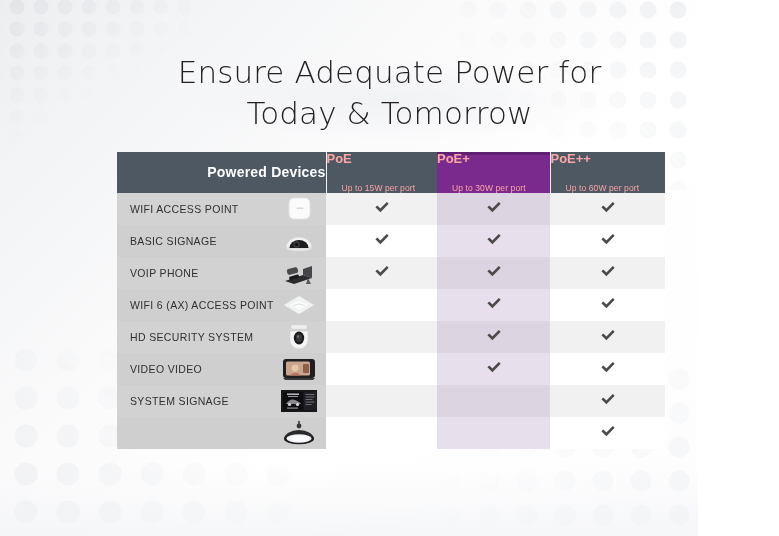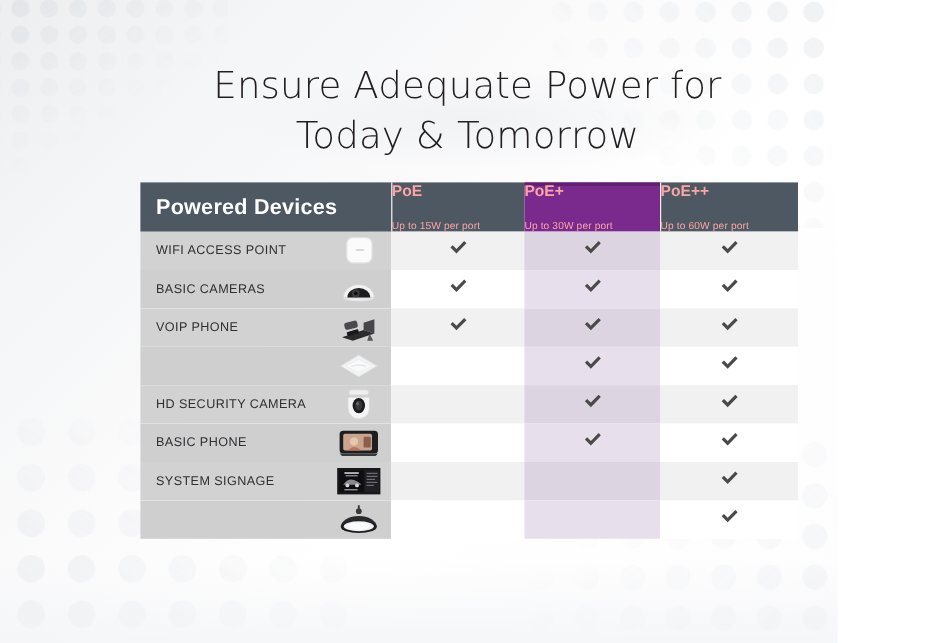--- a/index.html
+++ b/index.html
@@ -129,23 +129,23 @@
 
   thead th {
     padding: 0;
     height: 35px;
     vertical-align: middle;
     font-weight: bold;
   }
   th.h-dev {
     background: #4d5863;
     color: #ffffff;
-    text-align: left;
+    text-align: right;
     padding-left: 13px;
-    font-size: 18px;
+    font-size: 14px;
     letter-spacing: 0.2px;
   }
   th.h-col {
     background: #4d5863;
     color: #fca5a5;
     text-align: left;
     border-left: 1px solid #f2f2f2;
   }
   th.h-hi {
     background: #7a2a8d;
@@ -158,20 +158,21 @@
     font-weight: bold;
     line-height: 1.05;
   }
   .h-sub {
     display: block;
     font-size: 8.5px;
     font-weight: normal;
     line-height: 1.1;
     margin-top: 18px;
     letter-spacing: 0.1px;
+    padding-left: 15px;
   }
 
   tbody td {
     padding: 0;
     height: 32px;
     vertical-align: middle;
   }
 
   td.d-dev {
     background: #d2d2d2;
@@ -274,21 +275,21 @@
                   <path d="M2.4 9.3l1.9-1.9 3.1 3.1 6.4-6.6 1.9 1.9-8.3 8.5z" fill="#4a4a4a"></path>
                 </svg></span></td>
             <td class="d-cell d-hi"><span class="check"><svg viewBox="0 0 18 18" width="18" height="18">
                   <path d="M2.4 9.3l1.9-1.9 3.1 3.1 6.4-6.6 1.9 1.9-8.3 8.5z" fill="#4a4a4a"></path>
                 </svg></span></td>
             <td class="d-cell"><span class="check"><svg viewBox="0 0 18 18" width="18" height="18">
                   <path d="M2.4 9.3l1.9-1.9 3.1 3.1 6.4-6.6 1.9 1.9-8.3 8.5z" fill="#4a4a4a"></path>
                 </svg></span></td>
           </tr>
           <tr>
-            <td class="d-dev"><span>BASIC CAMERAS</span><span class="thumb">
+            <td class="d-dev"><span>BASIC SIGNAGE</span><span class="thumb">
                 <svg viewBox="0 0 42 28">
                   <ellipse cx="21" cy="21" rx="13" ry="3" fill="#e8e8e8"></ellipse>
                   <path d="M8 21a13 11 0 0 1 26 0z" fill="#f2f2f2" stroke="#d0d0d0" stroke-width="0.7"></path>
                   <path d="M11.5 21a9.5 8 0 0 1 19 0z" fill="#1d1d1f"></path>
                   <circle cx="18.5" cy="17.5" r="3.2" fill="#3a3a3c"></circle>
                   <circle cx="18.5" cy="17.5" r="1.5" fill="#0c0c0d"></circle>
                 </svg>
               </span></td>
             <td class="d-cell"><span class="check"><svg viewBox="0 0 18 18" width="18" height="18">
                   <path d="M2.4 9.3l1.9-1.9 3.1 3.1 6.4-6.6 1.9 1.9-8.3 8.5z" fill="#4a4a4a"></path>
@@ -314,55 +315,55 @@
                   <path d="M2.4 9.3l1.9-1.9 3.1 3.1 6.4-6.6 1.9 1.9-8.3 8.5z" fill="#4a4a4a"></path>
                 </svg></span></td>
             <td class="d-cell d-hi"><span class="check"><svg viewBox="0 0 18 18" width="18" height="18">
                   <path d="M2.4 9.3l1.9-1.9 3.1 3.1 6.4-6.6 1.9 1.9-8.3 8.5z" fill="#4a4a4a"></path>
                 </svg></span></td>
             <td class="d-cell"><span class="check"><svg viewBox="0 0 18 18" width="18" height="18">
                   <path d="M2.4 9.3l1.9-1.9 3.1 3.1 6.4-6.6 1.9 1.9-8.3 8.5z" fill="#4a4a4a"></path>
                 </svg></span></td>
           </tr>
           <tr>
-            <td class="d-dev"><span class="thumb">
+            <td class="d-dev"><span>WIFI 6 (AX)  ACCESS POINT</span><span class="thumb">
                 <svg viewBox="0 0 42 28">
                   <path d="M21 5l15 9-15 9L6 14z" fill="#f3f4f5" stroke="#e0e1e3" stroke-width="0.8"></path>
                   <path d="M21 8.5l11 5.5-11 5.5L10 14z" fill="#fafafa" stroke="#e8e9ea" stroke-width="0.6"></path>
                   <path d="M15 14.5q6 -3 12 0" stroke="#dddee0" fill="none" stroke-width="0.9"></path>
                 </svg>
               </span></td>
             <td class="d-cell"></td>
             <td class="d-cell d-hi"><span class="check"><svg viewBox="0 0 18 18" width="18" height="18">
                   <path d="M2.4 9.3l1.9-1.9 3.1 3.1 6.4-6.6 1.9 1.9-8.3 8.5z" fill="#4a4a4a"></path>
                 </svg></span></td>
             <td class="d-cell"><span class="check"><svg viewBox="0 0 18 18" width="18" height="18">
                   <path d="M2.4 9.3l1.9-1.9 3.1 3.1 6.4-6.6 1.9 1.9-8.3 8.5z" fill="#4a4a4a"></path>
                 </svg></span></td>
           </tr>
           <tr>
-            <td class="d-dev"><span>HD SECURITY CAMERA</span><span class="thumb">
+            <td class="d-dev"><span>HD SECURITY SYSTEM</span><span class="thumb">
                 <svg viewBox="0 0 42 28">
                   <rect x="13" y="2" width="16" height="4" rx="1.6" fill="#efefef" stroke="#dcdcdc" stroke-width="0.6"></rect>
                   <path d="M12 8h18v9a9 9 0 0 1-18 0z" fill="#f4f4f4" stroke="#d6d6d6" stroke-width="0.7"></path>
                   <ellipse cx="21" cy="15" rx="5.2" ry="6.4" fill="#1b1b1d"></ellipse>
                   <ellipse cx="21" cy="15" rx="3" ry="4.1" fill="#37373a"></ellipse>
                   <ellipse cx="20" cy="13.5" rx="1.1" ry="1.5" fill="#6d6d72"></ellipse>
                 </svg>
               </span></td>
             <td class="d-cell"></td>
             <td class="d-cell d-hi"><span class="check"><svg viewBox="0 0 18 18" width="18" height="18">
                   <path d="M2.4 9.3l1.9-1.9 3.1 3.1 6.4-6.6 1.9 1.9-8.3 8.5z" fill="#4a4a4a"></path>
                 </svg></span></td>
             <td class="d-cell"><span class="check"><svg viewBox="0 0 18 18" width="18" height="18">
                   <path d="M2.4 9.3l1.9-1.9 3.1 3.1 6.4-6.6 1.9 1.9-8.3 8.5z" fill="#4a4a4a"></path>
                 </svg></span></td>
           </tr>
           <tr>
-            <td class="d-dev"><span>BASIC PHONE</span><span class="thumb">
+            <td class="d-dev"><span>VIDEO VIDEO</span><span class="thumb">
                 <svg viewBox="0 0 42 28">
                   <rect x="5" y="4" width="32" height="19" rx="3" fill="#1e1e20"></rect>
                   <rect x="8" y="6.5" width="24" height="14" rx="1.5" fill="#c9a48f"></rect>
                   <rect x="8" y="6.5" width="24" height="14" rx="1.5" fill="none"></rect>
                   <circle cx="17" cy="13" r="3.4" fill="#e8c6a8"></circle>
                   <path d="M12 20.5q5-6 11 0z" fill="#b9755f"></path>
                   <rect x="25" y="9" width="6" height="9" rx="1" fill="#8e5e4c"></rect>
                   <path d="M5 23h32l-2 2H7z" fill="#39393c"></path>
                 </svg>
               </span></td>

